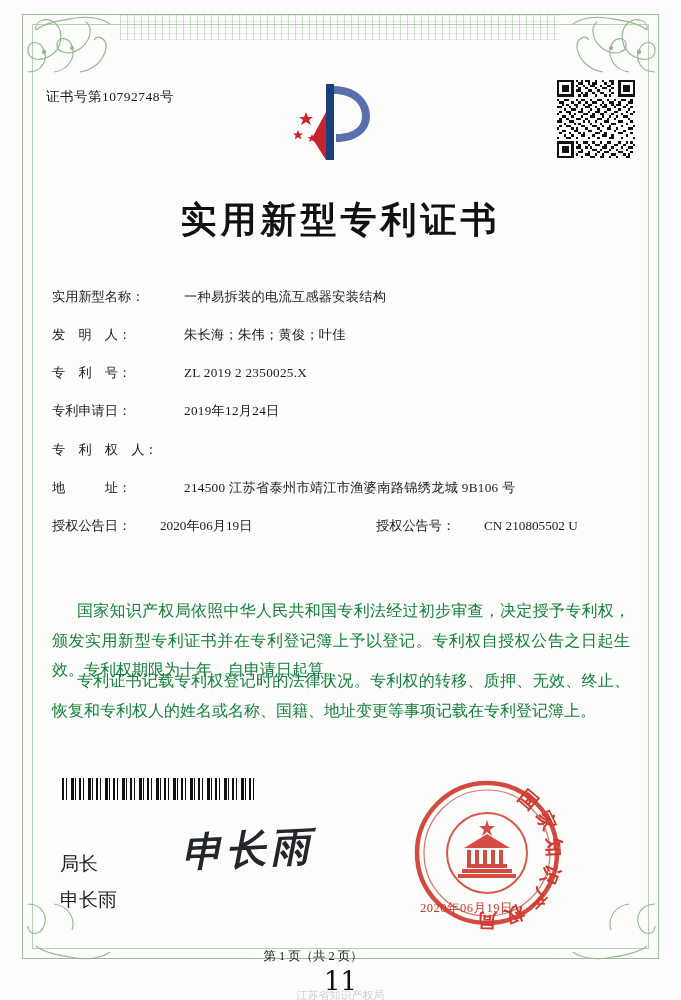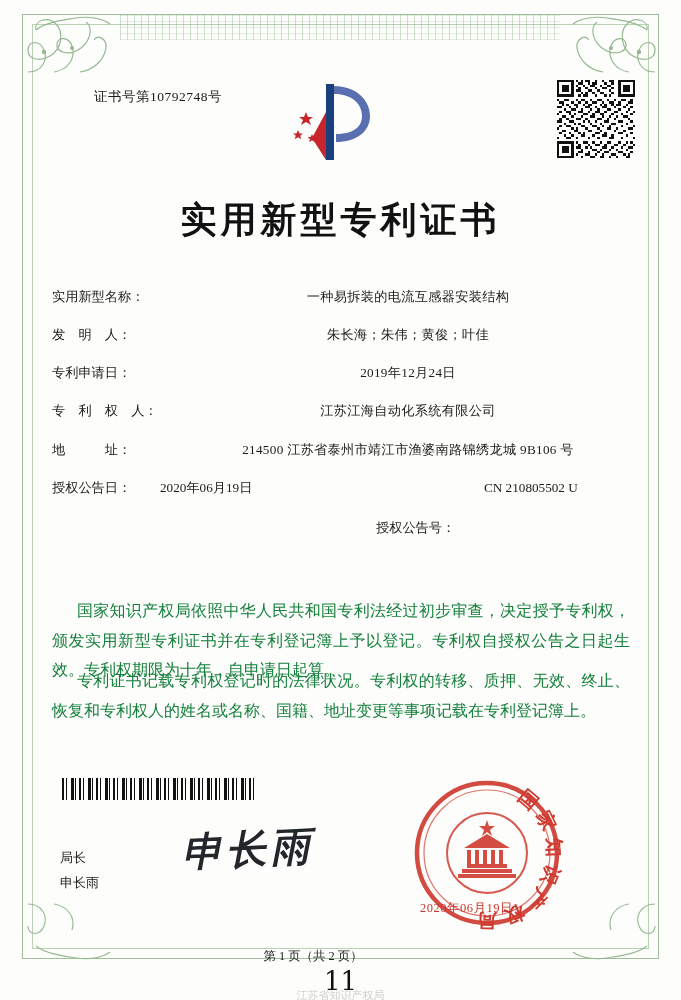--- a/index.html
+++ b/index.html
@@ -61,21 +61,20 @@
     opacity: .75;
   }
 
   
   .cert-no {
     position: absolute;
     left: 46px; top: 88px;
     font-size: 13.5px;
     letter-spacing: .5px;
     color: #1a1a1a;
-    margin-left: 48px;
   }
 
   .logo {
     position: absolute;
     left: 282px; top: 78px;
     width: 104px; height: 88px;
   }
 
   .qr {
     position: absolute;
@@ -112,27 +111,25 @@
   }
   .row .label {
     width: 108px;
     flex: 0 0 108px;
     letter-spacing: 0px;
     white-space: pre;
   }
   .row .value {
     flex: 1 1 auto;
     letter-spacing: .3px;
-    text-align: center;
   }
   .row .label2 {
     width: 108px;
     flex: 0 0 108px;
     white-space: pre;
-    margin-top: 40px;
   }
   .row .value2 {
     flex: 0 0 auto;
   }
   .split-left { display: flex; flex: 0 0 300px; align-items: flex-end; }
   .split-right { display: flex; flex: 1 1 auto; }
 
   
   .para {
     position: absolute;
@@ -155,21 +152,21 @@
     background:
       repeating-linear-gradient(90deg,
         #111 0 2px, transparent 2px 4px, #111 4px 5px, transparent 5px 9px,
         #111 9px 12px, transparent 12px 13px, #111 13px 14px, transparent 14px 17px);
   }
 
   
   .sig-label {
     position: absolute;
     left: 60px; top: 846px;
-    font-size: 13px;
+    font-size: 19px;
     line-height: 1.9;
     color: #1b1b1b;
   }
   .sig-hand {
     position: absolute;
     left: 182px; top: 822px;
     font-size: 40px;
     font-family: "DejaVu Serif", serif;
     font-style: italic;
     font-weight: bold;
@@ -532,26 +529,29 @@
   <div class="fields">
     <div class="row">
       <div class="label">实用新型名称：</div>
       <div class="value">一种易拆装的电流互感器安装结构</div>
     </div>
     <div class="row">
       <div class="label">发　明　人：</div>
       <div class="value">朱长海；朱伟；黄俊；叶佳</div>
     </div>
     <div class="row">
+      <div class="label">专　利　号：</div>
+      <div class="value">ZL 2019 2 2350025.X</div>
+    </div>
+    <div class="row">
       <div class="label">专利申请日：</div>
       <div class="value">2019年12月24日</div>
     </div>
     <div class="row">
       <div class="label">专　利　权　人：</div>
-      <div class="value">江苏江海自动化系统有限公司</div>
     </div>
     <div class="row">
       <div class="label">地　　　址：</div>
       <div class="value">214500  江苏省泰州市靖江市渔婆南路锦绣龙城 9B106 号</div>
     </div>
     <div class="row">
       <div class="split-left">
         <div class="label">授权公告日：</div>
         <div class="value2">2020年06月19日</div>
       </div>

